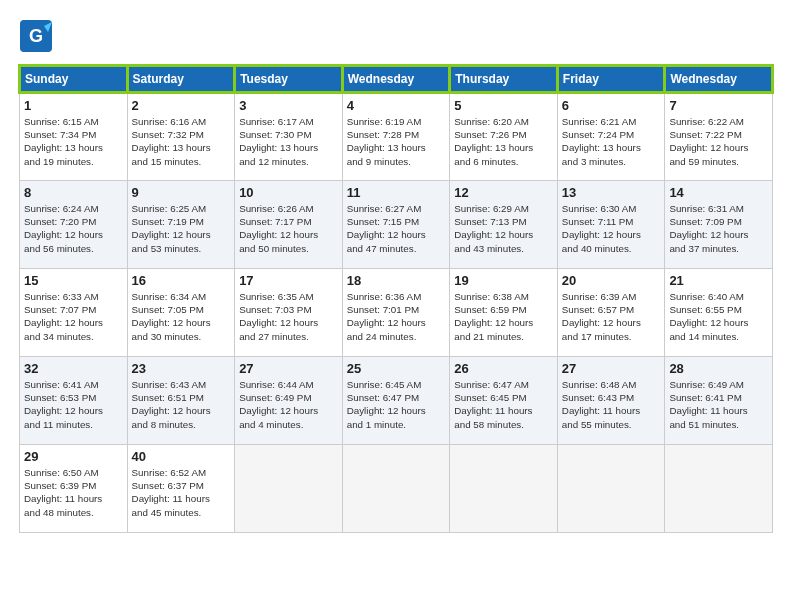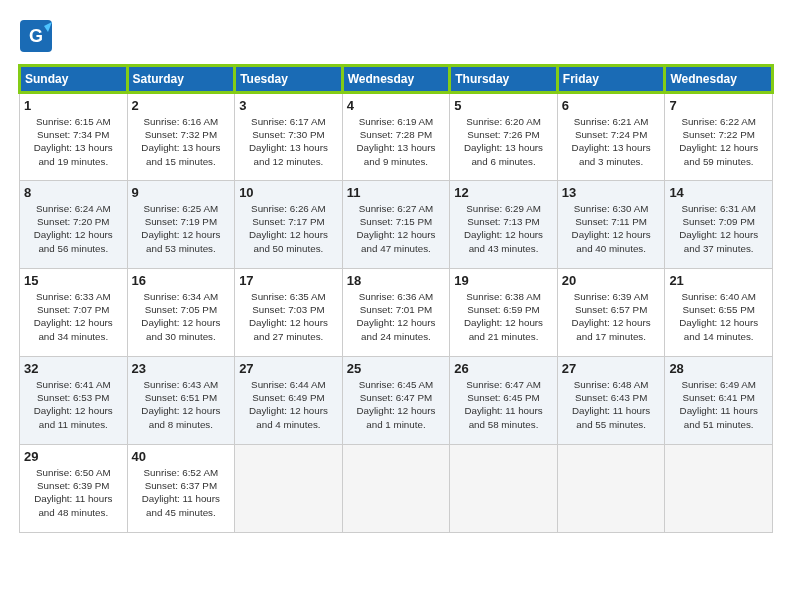--- a/index.html
+++ b/index.html
@@ -84,21 +84,20 @@
       font-size: 13px;
       font-weight: bold;
       color: #222;
       display: block;
       margin-bottom: 2px;
     }
     .day-info {
       font-size: 9.8px;
       color: #333;
       line-height: 1.35;
-      text-align: center;
     }
     .row-shaded td {
       background: #f0f4f8;
     }
   </style>
 </head>
 <body>
 
 <div class="page">
   <div class="header">

